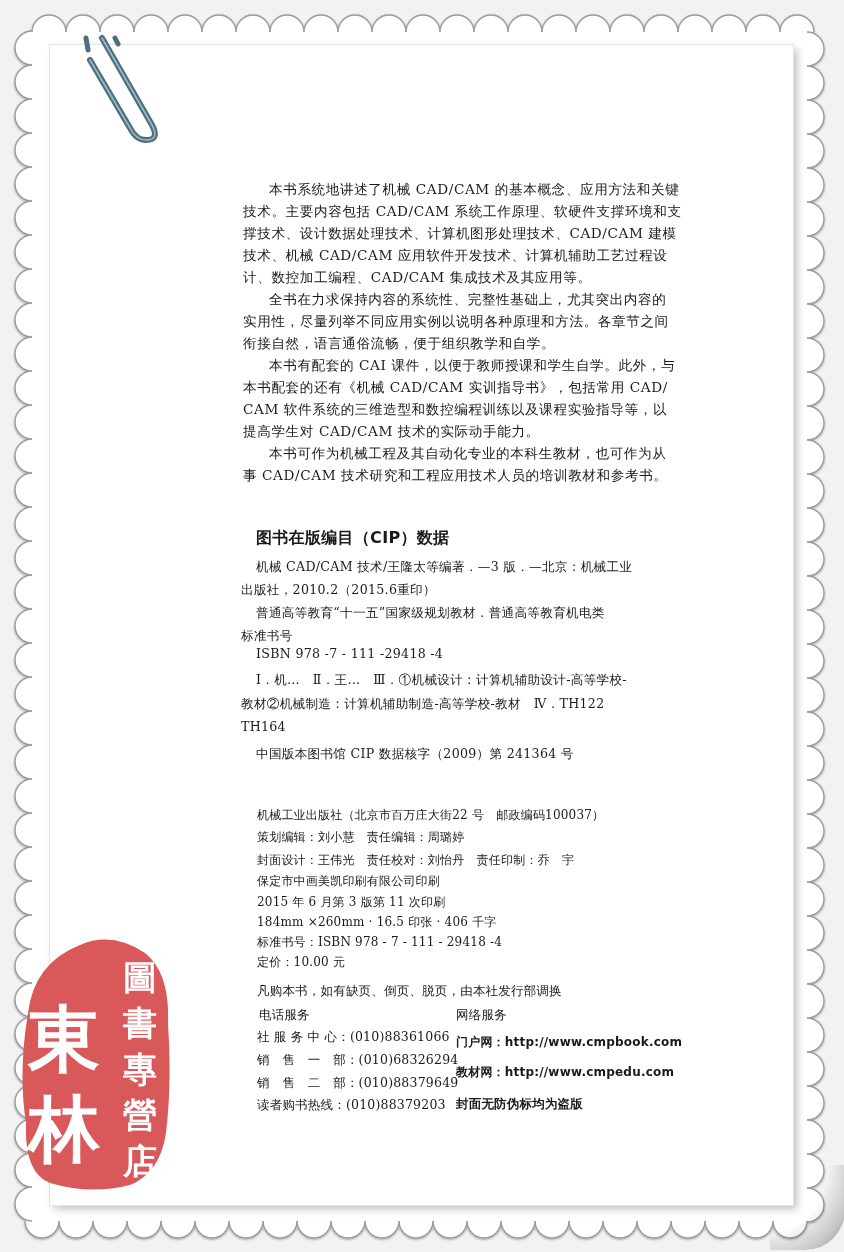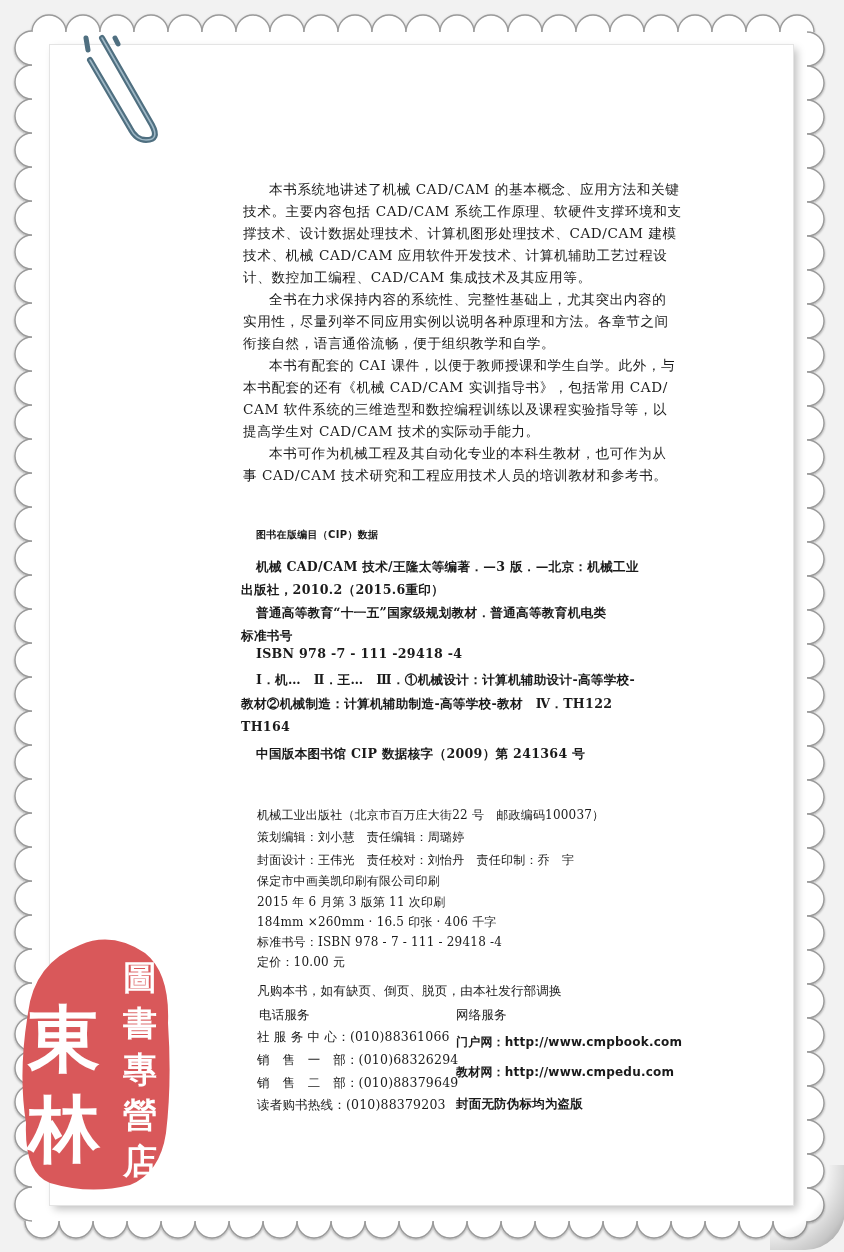--- a/index.html
+++ b/index.html
@@ -15,22 +15,22 @@
     background:#ffffff;
     box-shadow: 0 0 0 1px #e4e4e4, 4px 4px 8px rgba(0,0,0,0.25);
   }
   .curl {
     position:absolute; left:720px; top:1120px; width:75px; height:85px;
     background: radial-gradient(ellipse at 0% 0%, rgba(255,255,255,0) 55%, rgba(0,0,0,0.18) 80%, rgba(0,0,0,0.35) 92%, rgba(0,0,0,0) 100%);
     border-bottom-right-radius:40px;
   }
   .body-text .ln { position:absolute; left:243px; font-size:13.6px; white-space:nowrap; letter-spacing:0.6px; }
   .body-text .ln.ind { left:269px; }
-  .cip .ln { position:absolute; font-size:12.6px; white-space:nowrap; letter-spacing:0.3px;font-weight:bold; }
-  .cip .h { font-family:"DejaVu Sans","Liberation Sans",sans-serif; font-weight:bold; font-size:10px; left:256px; }
+  .cip .ln { position:absolute; font-size:12.6px; white-space:nowrap; letter-spacing:0.3px; }
+  .cip .h { font-family:"DejaVu Sans","Liberation Sans",sans-serif; font-weight:bold; font-size:16px; left:256px; }
   .colophon .ln { position:absolute; left:257px; font-size:12px; white-space:nowrap; letter-spacing:0.2px; }
   .service .ln { position:absolute; font-size:12.5px; white-space:nowrap; letter-spacing:0.2px; }
   .bold { font-weight:bold; font-family:"DejaVu Sans","Liberation Sans",sans-serif; }
   .stamp {
     position:absolute; left:20px; top:933px; width:150px; height:258px;
   }
   .stamp .big {
     position:absolute; color:#fff; font-family:"DejaVu Sans","Liberation Sans",sans-serif;
     font-weight:bold; font-size:72px; line-height:1;
   }

